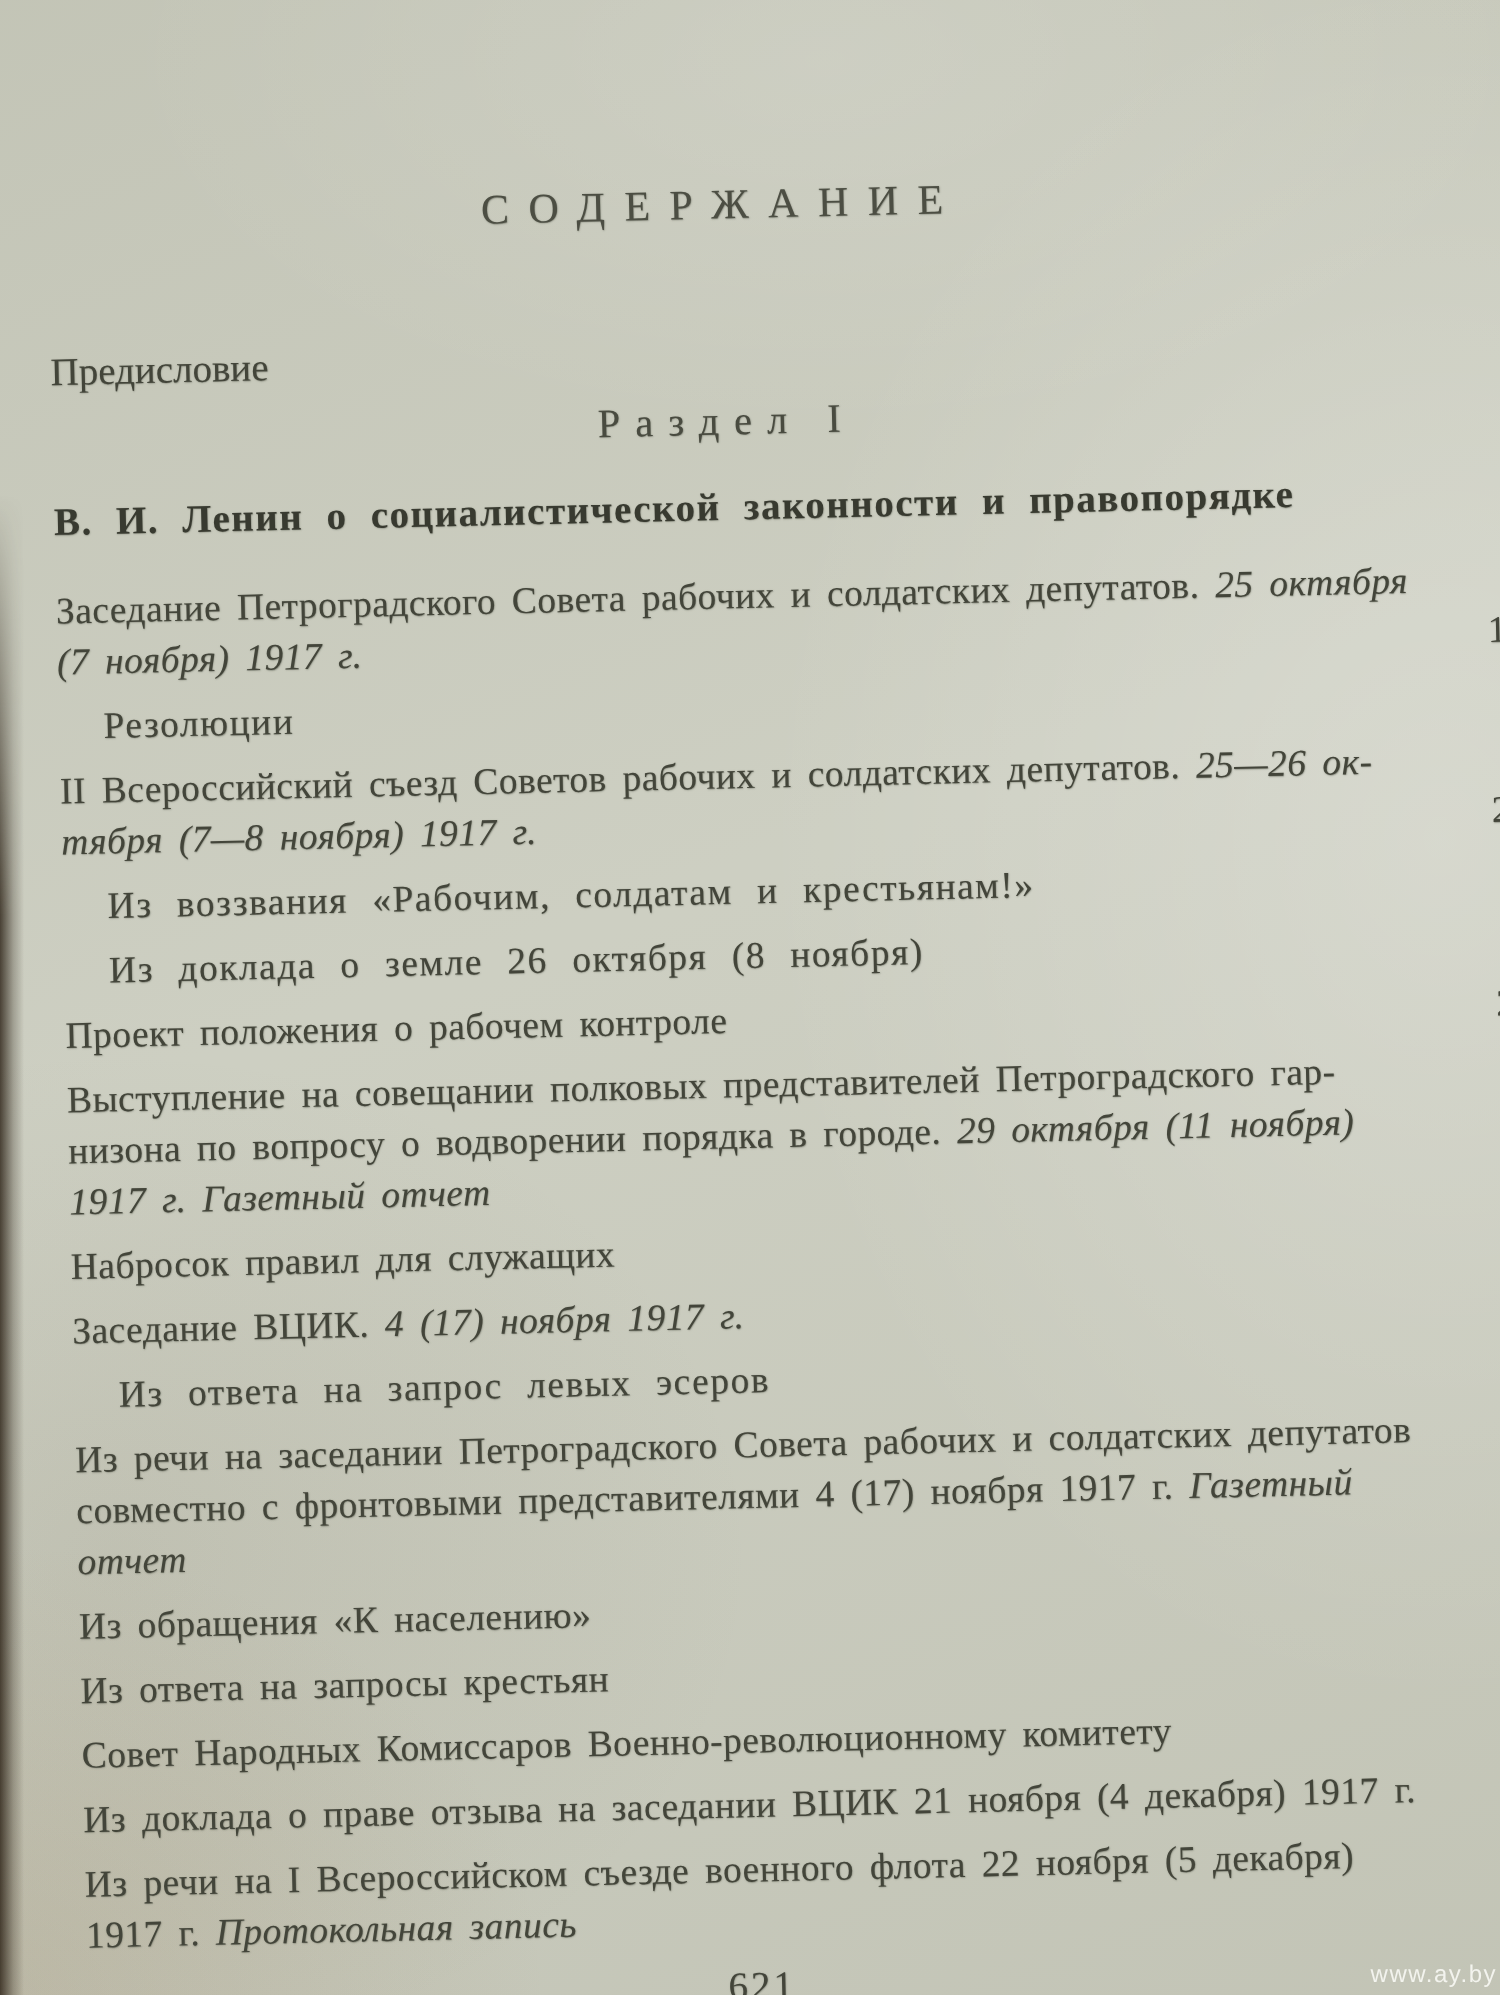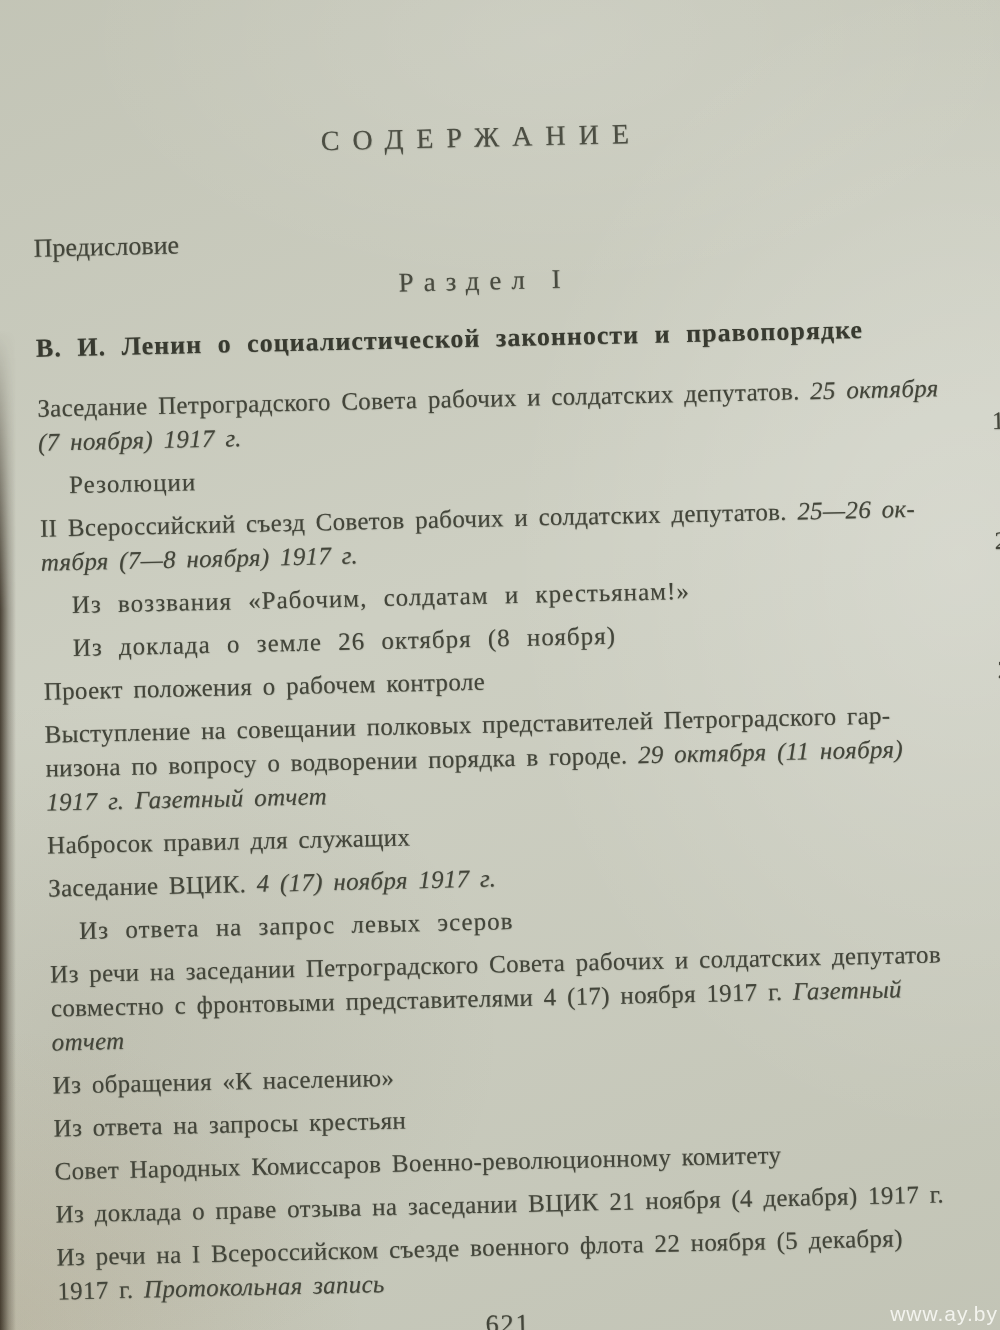--- a/index.html
+++ b/index.html
@@ -62,21 +62,21 @@
     position: absolute; left: 954px; top: 0;
     white-space: nowrap; font-size: 25px; letter-spacing: 1px;
   }
   .folio {
     margin-top: 8px; width: 900px; text-align: center;
     font-size: 26px; line-height: 34px; letter-spacing: 2px;
   }
   .watermark {
     position: absolute; right: 2px; bottom: 4px;
     font-family: "Liberation Sans", "DejaVu Sans", sans-serif;
-    font-size: 21px; letter-spacing: 1px;
+    font-size: 16px; letter-spacing: 1px;
     color: rgba(252,252,248,0.85);
     text-shadow: none;
   }
 </style>
 </head>
 <body>
 
 <div class="paper-texture"></div>
 <div class="binding-shadow"></div>
 

